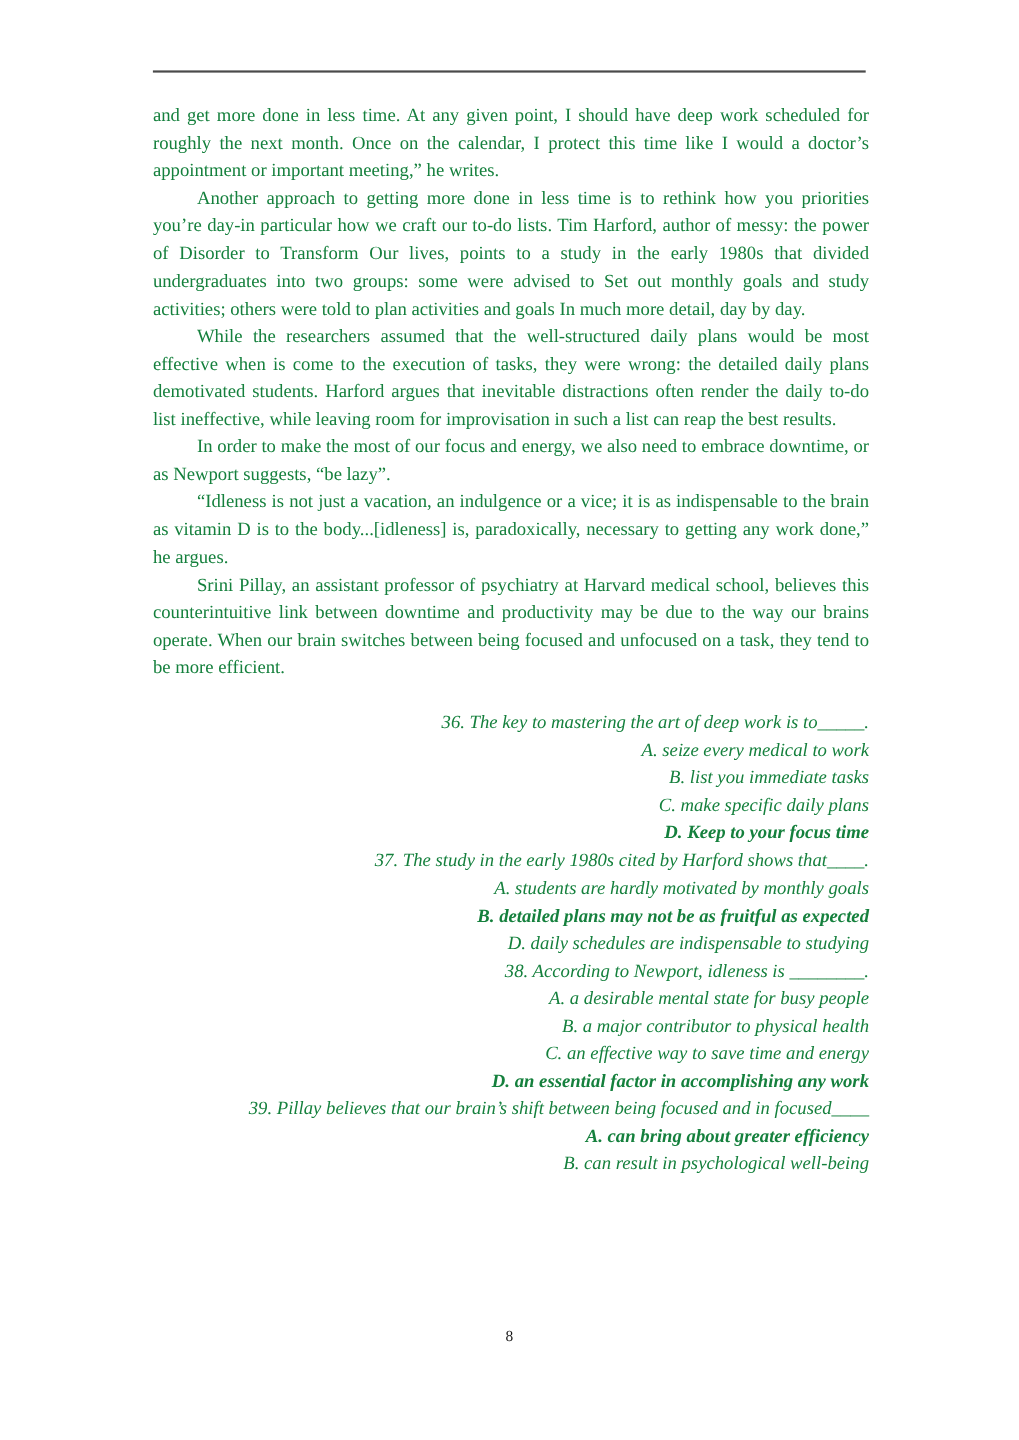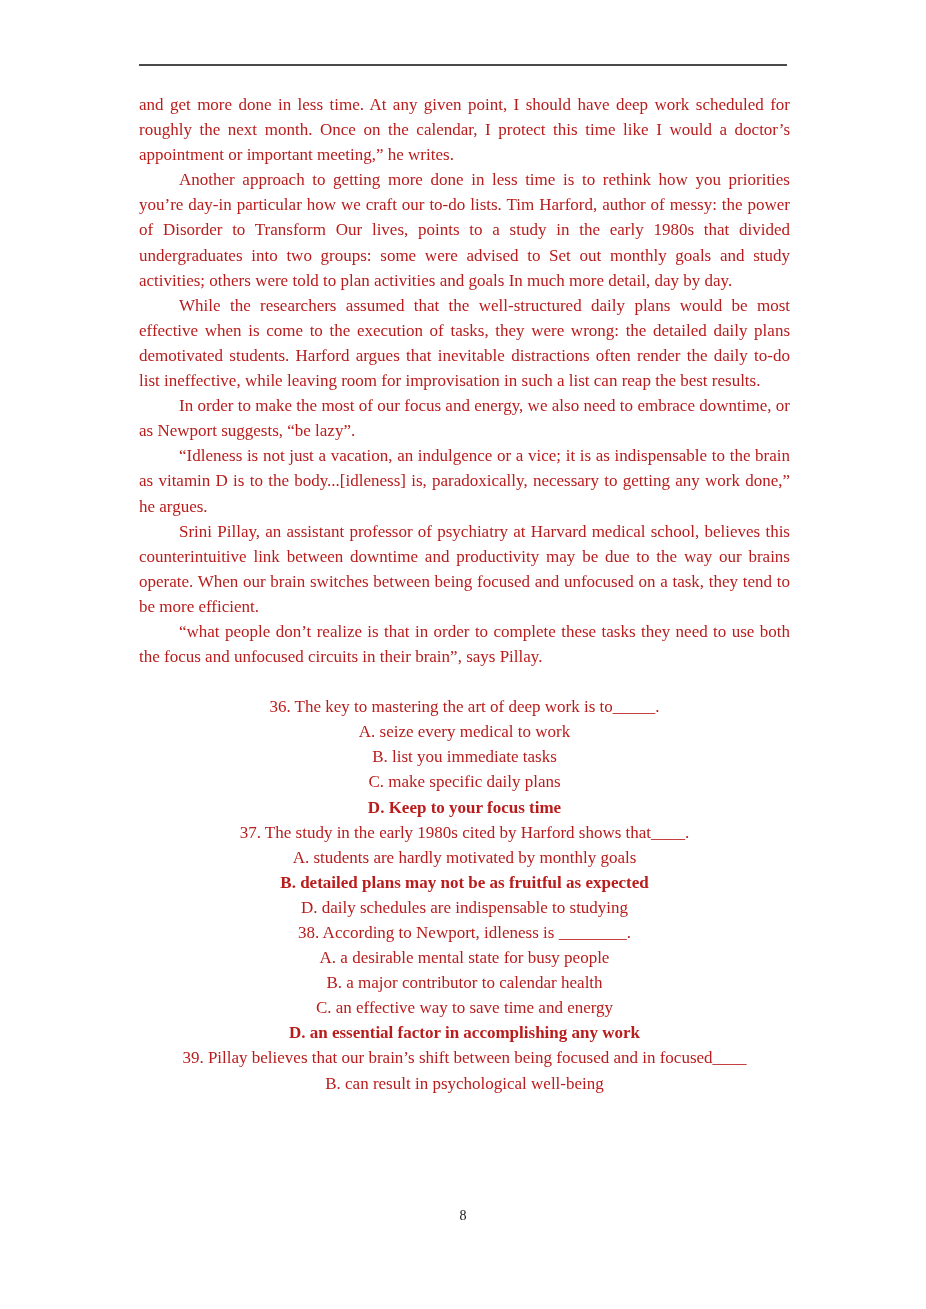--- a/index.html
+++ b/index.html
@@ -22,35 +22,36 @@
     height: 0;
     border-top: 2.5px solid #4a4a4a;
   }
   .content {
     position: absolute;
     left: 139px;
     top: 92px;
     width: 651px;
     font-size: 17px;
     line-height: 25.1px;
-    color: #b91c1c;
+    color: #15803d;
   }
   .para {
     text-align: justify;
     text-indent: 40px;
   }
   .para.no-indent {
     text-indent: 0;
   }
   .spacer {
     height: 25px;
   }
   .questions p {
-    text-align: center;
+    text-align: right;
     white-space: nowrap;
+    font-style: italic;
   }
   .bold {
     font-weight: bold;
   }
   .page-number {
     position: absolute;
     left: 139px;
     width: 648px;
     top: 1208px;
     text-align: center;
@@ -67,21 +68,20 @@
 
   <div class="content">
 
     <div>
       <p class="para no-indent">and get more done in less time. At any given point, I should have deep work scheduled for roughly the next month. Once on the calendar, I protect this time like I would a doctor’s appointment or important meeting,” he writes.</p>
       <p class="para">Another approach to getting more done in less time is to rethink how you priorities you’re day-in particular how we craft our to-do lists. Tim Harford, author of messy: the power of Disorder to Transform Our lives, points to a study in the early 1980s that divided undergraduates into two groups: some were advised to Set out monthly goals and study activities; others were told to plan activities and goals In much more detail, day by day.</p>
       <p class="para">While the researchers assumed that the well-structured daily plans would be most effective when is come to the execution of tasks, they were wrong: the detailed daily plans demotivated students. Harford argues that inevitable distractions often render the daily to-do list ineffective, while leaving room for improvisation in such a list can reap the best results.</p>
       <p class="para">In order to make the most of our focus and energy, we also need to embrace downtime, or as Newport suggests, “be lazy”.</p>
       <p class="para">“Idleness is not just a vacation, an indulgence or a vice; it is as indispensable to the brain as vitamin D is to the body...[idleness] is, paradoxically, necessary to getting any work done,” he argues.</p>
       <p class="para">Srini Pillay, an assistant professor of psychiatry at Harvard medical school, believes this counterintuitive link between downtime and productivity may be due to the way our brains operate. When our brain switches between being focused and unfocused on a task, they tend to be more efficient.</p>
-      <p class="para">“what people don’t realize is that in order to complete these tasks they need to use both the focus and unfocused circuits in their brain”, says Pillay.</p>
     </div>
 
     <div class="spacer"></div>
 
     <div class="questions">
 
       <div>
         <p>36. The key to mastering the art of deep work is to_____.</p>
         <p>A. seize every medical to work</p>
         <p>B. list you immediate tasks</p>
@@ -92,27 +92,28 @@
       <div>
         <p>37. The study in the early 1980s cited by Harford shows that____.</p>
         <p>A. students are hardly motivated by monthly goals</p>
         <p class="bold">B. detailed plans may not be as fruitful as expected</p>
         <p>D. daily schedules are indispensable to studying</p>
       </div>
 
       <div>
         <p>38. According to Newport, idleness is ________.</p>
         <p>A. a desirable mental state for busy people</p>
-        <p>B. a major contributor to calendar health</p>
+        <p>B. a major contributor to physical health</p>
         <p>C. an effective way to save time and energy</p>
         <p class="bold">D. an essential factor in accomplishing any work</p>
       </div>
 
       <div>
         <p>39. Pillay believes that our brain’s shift between being focused and in focused____</p>
+        <p class="bold">A. can bring about greater efficiency</p>
         <p>B. can result in psychological well-being</p>
       </div>
 
     </div>
   </div>
 
   <div class="page-number">8</div>
 
 </div>
 

